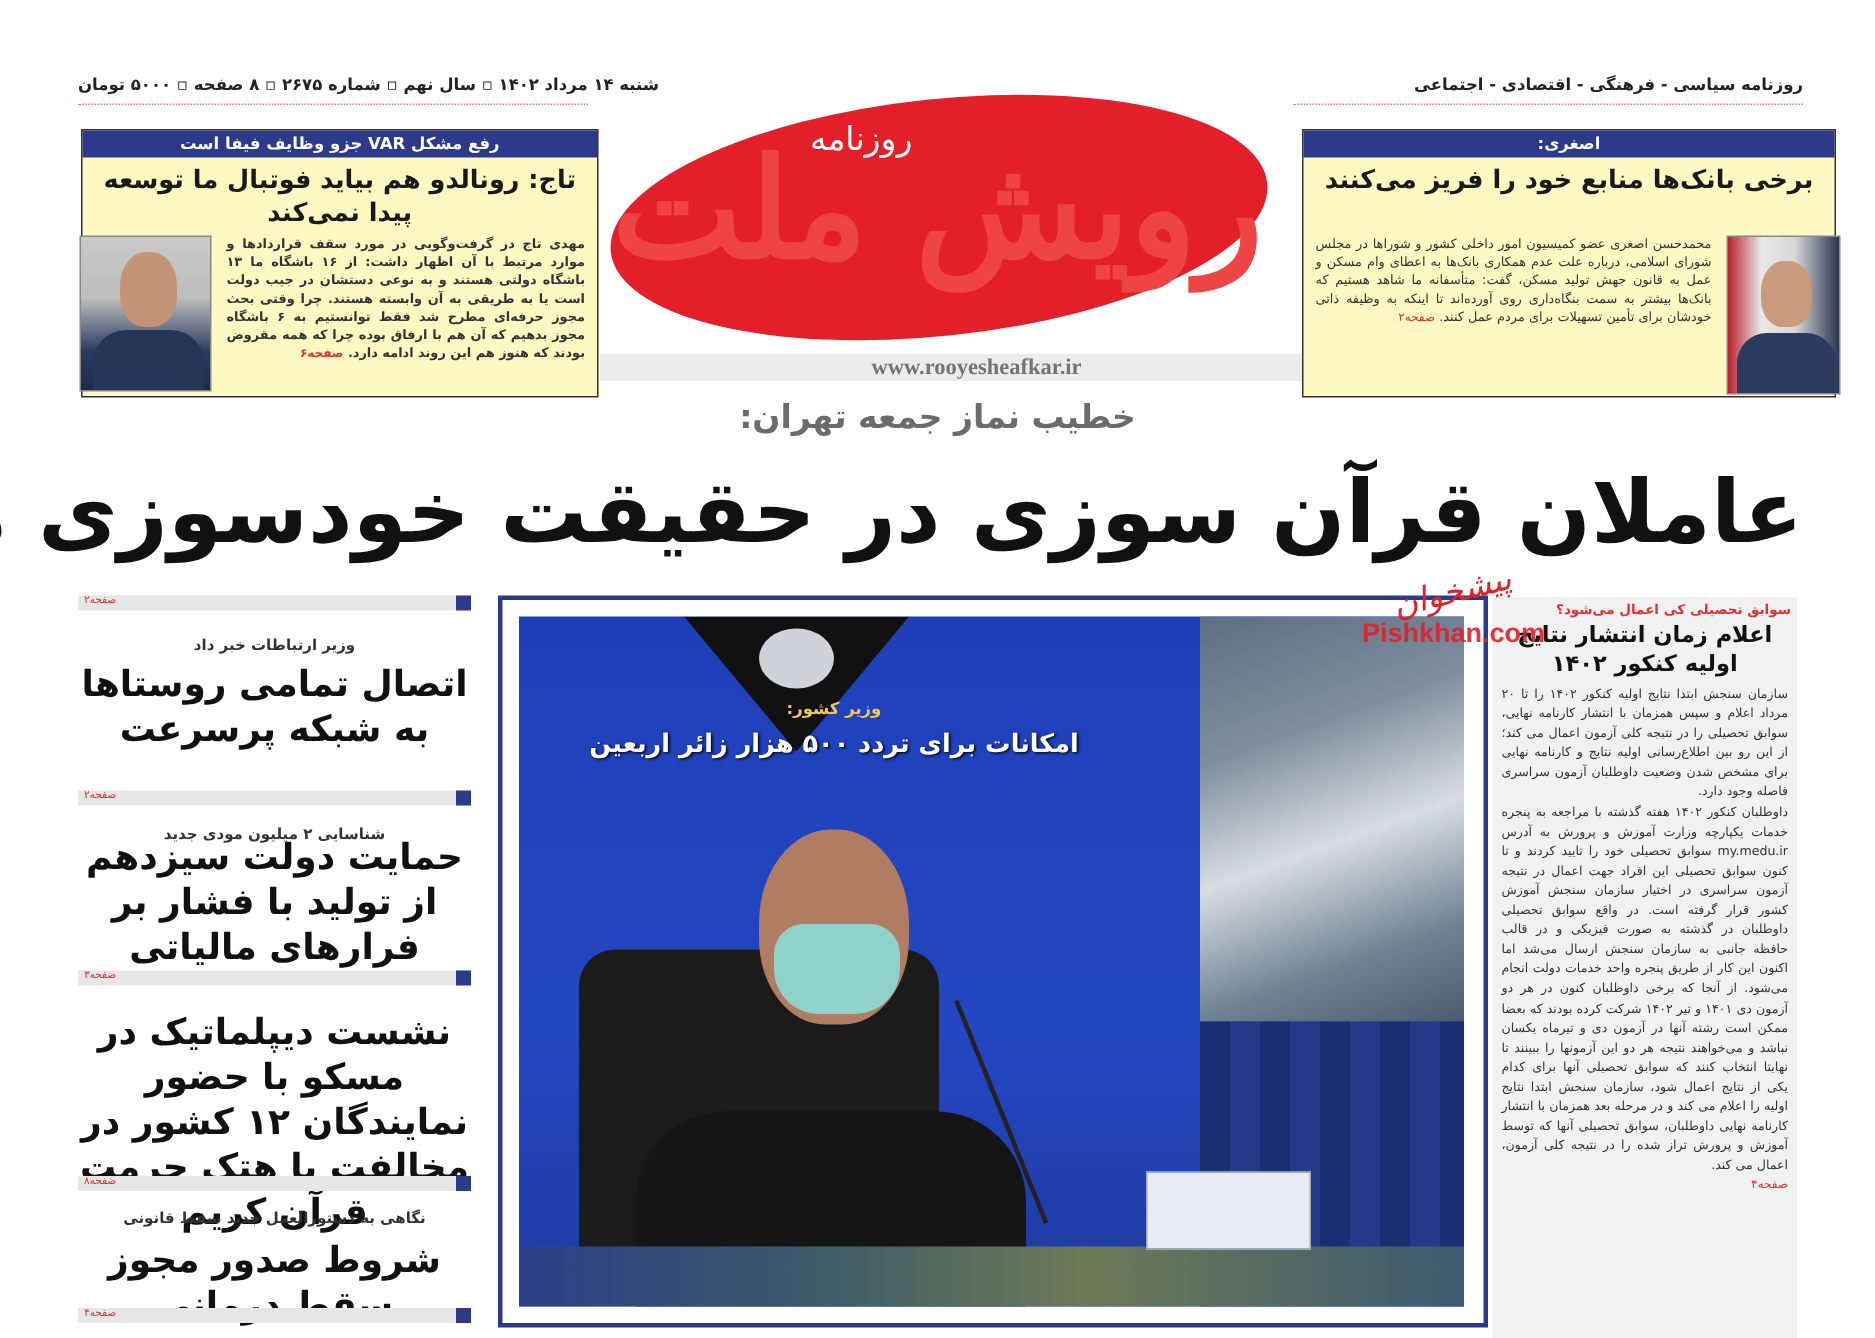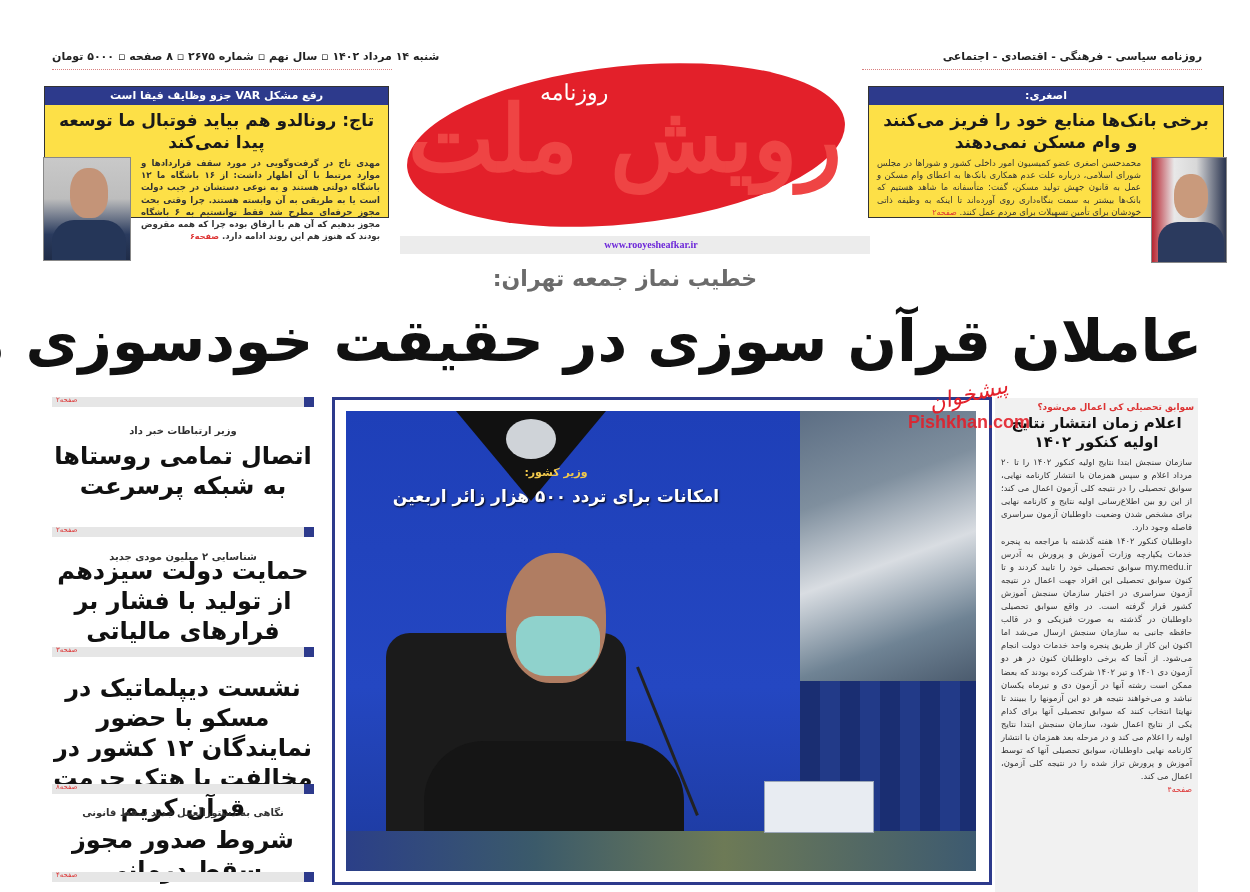--- a/index.html
+++ b/index.html
@@ -11,24 +11,24 @@
   .meta-line.right { right: 48px; }
   .meta-line.left { left: 52px; }
   .dotted-rule { position: absolute; top: 69px; height: 0; border-top: 1px dotted #d98080; }
 
   
   .logo-wrap { position: absolute; left: 400px; top: 62px; width: 450px; height: 172px; }
   .logo-ellipse { position: absolute; left: 6px; top: 4px; width: 440px; height: 158px; background: #e3202a; border-radius: 50%; transform: rotate(-6deg); }
   .logo-title { position: absolute; left: 0; right: 0; top: 22px; text-align: center; color: #ef4444; font-family: "DejaVu Serif", serif; font-weight: bold; font-size: 92px; line-height: 1.2; letter-spacing: -2px; }
   .logo-small { position: absolute; left: 140px; top: 18px; color: #ffffff; font-family: "DejaVu Serif", serif; font-size: 22px; }
   .site-bar { position: absolute; left: 400px; top: 236px; width: 470px; height: 18px; background: #ececec; }
-  .site-url { position: absolute; left: 0; right: 0; top: 0; text-align: center; direction: ltr; font-family: "Liberation Serif", serif; font-weight: bold; font-size: 10px; color: #6d28d9; line-height: 18px; margin-left: 32px; }
+  .site-url { position: absolute; left: 0; right: 0; top: 0; text-align: center; direction: ltr; font-family: "Liberation Serif", serif; font-weight: bold; font-size: 15px; color: #737373; line-height: 18px; margin-left: 32px; }
 
   
-  .side-box { position: absolute; top: 86px; width: 330px; height: 132px; border: 1.5px solid #333; background: #fde047; }
+  .side-box { position: absolute; top: 86px; width: 330px; height: 179px; border: 1.5px solid #333; background: #fef9c3; margin-left: 10px; }
   .side-box.right { right: 26px; width: 356px; }
   .side-box.left { left: 44px; width: 345px; }
   .box-kicker { height: 18px; background: #2d3a8c; color: #fff; font-size: 11px; font-weight: bold; text-align: center; line-height: 18px; }
   .box-title { text-align: center; font-weight: bold; font-size: 17px; line-height: 22px; margin-top: 4px; }
   .box-body { position: absolute; font-size: 8.6px; line-height: 12.2px; color: #333; text-align: justify; }
   .box-photo { position: absolute; border: 1px solid #888; overflow: hidden; }
   .page-ref { color: #d33; font-size: 8px; }
 
   
   .photo-man1 { background: linear-gradient(180deg, #c9c9c9 0%, #bdbdbd 40%, #2a3b5e 75%, #1f2c48 100%); }
@@ -88,21 +88,20 @@
   <div class="logo-title">رویش ملت</div>
 </div>
 <div class="site-bar">
   <div class="site-url">www.rooyesheafkar.ir</div>
 </div>
 
 <div class="side-box right">
   <div class="box-kicker">اصغری:</div>
   <div class="box-title">
     <div>برخی بانک‌ها منابع خود را فریز می‌کنند</div>
-    <div>و وام مسکن نمی‌دهند</div>
   </div>
   <div class="box-body" style="right:82px; left:8px; top:70px;">
     <span>محمدحسن اصغری عضو کمیسیون امور داخلی کشور و شوراها در مجلس شورای اسلامی، درباره علت عدم همکاری بانک‌ها به اعطای وام مسکن و عمل به قانون جهش تولید مسکن، گفت: متأسفانه ما شاهد هستیم که بانک‌ها بیشتر به سمت بنگاه‌داری روی آورده‌اند تا اینکه به وظیفه ذاتی خودشان برای تأمین تسهیلات برای مردم عمل کنند.</span>
     <span class="page-ref">صفحه۲</span>
   </div>
   <div class="box-photo photo-man2" style="right:-4px; top:70px; width:76px; height:106px;">
     <div class="face" style="left:22px; top:16px; width:34px; height:44px;"></div>
     <div style="position:absolute;left:6px;top:64px;width:66px;height:42px;background:#2b3a5e;border-radius:20px 20px 0 0;"></div>
   </div>
 </div>

